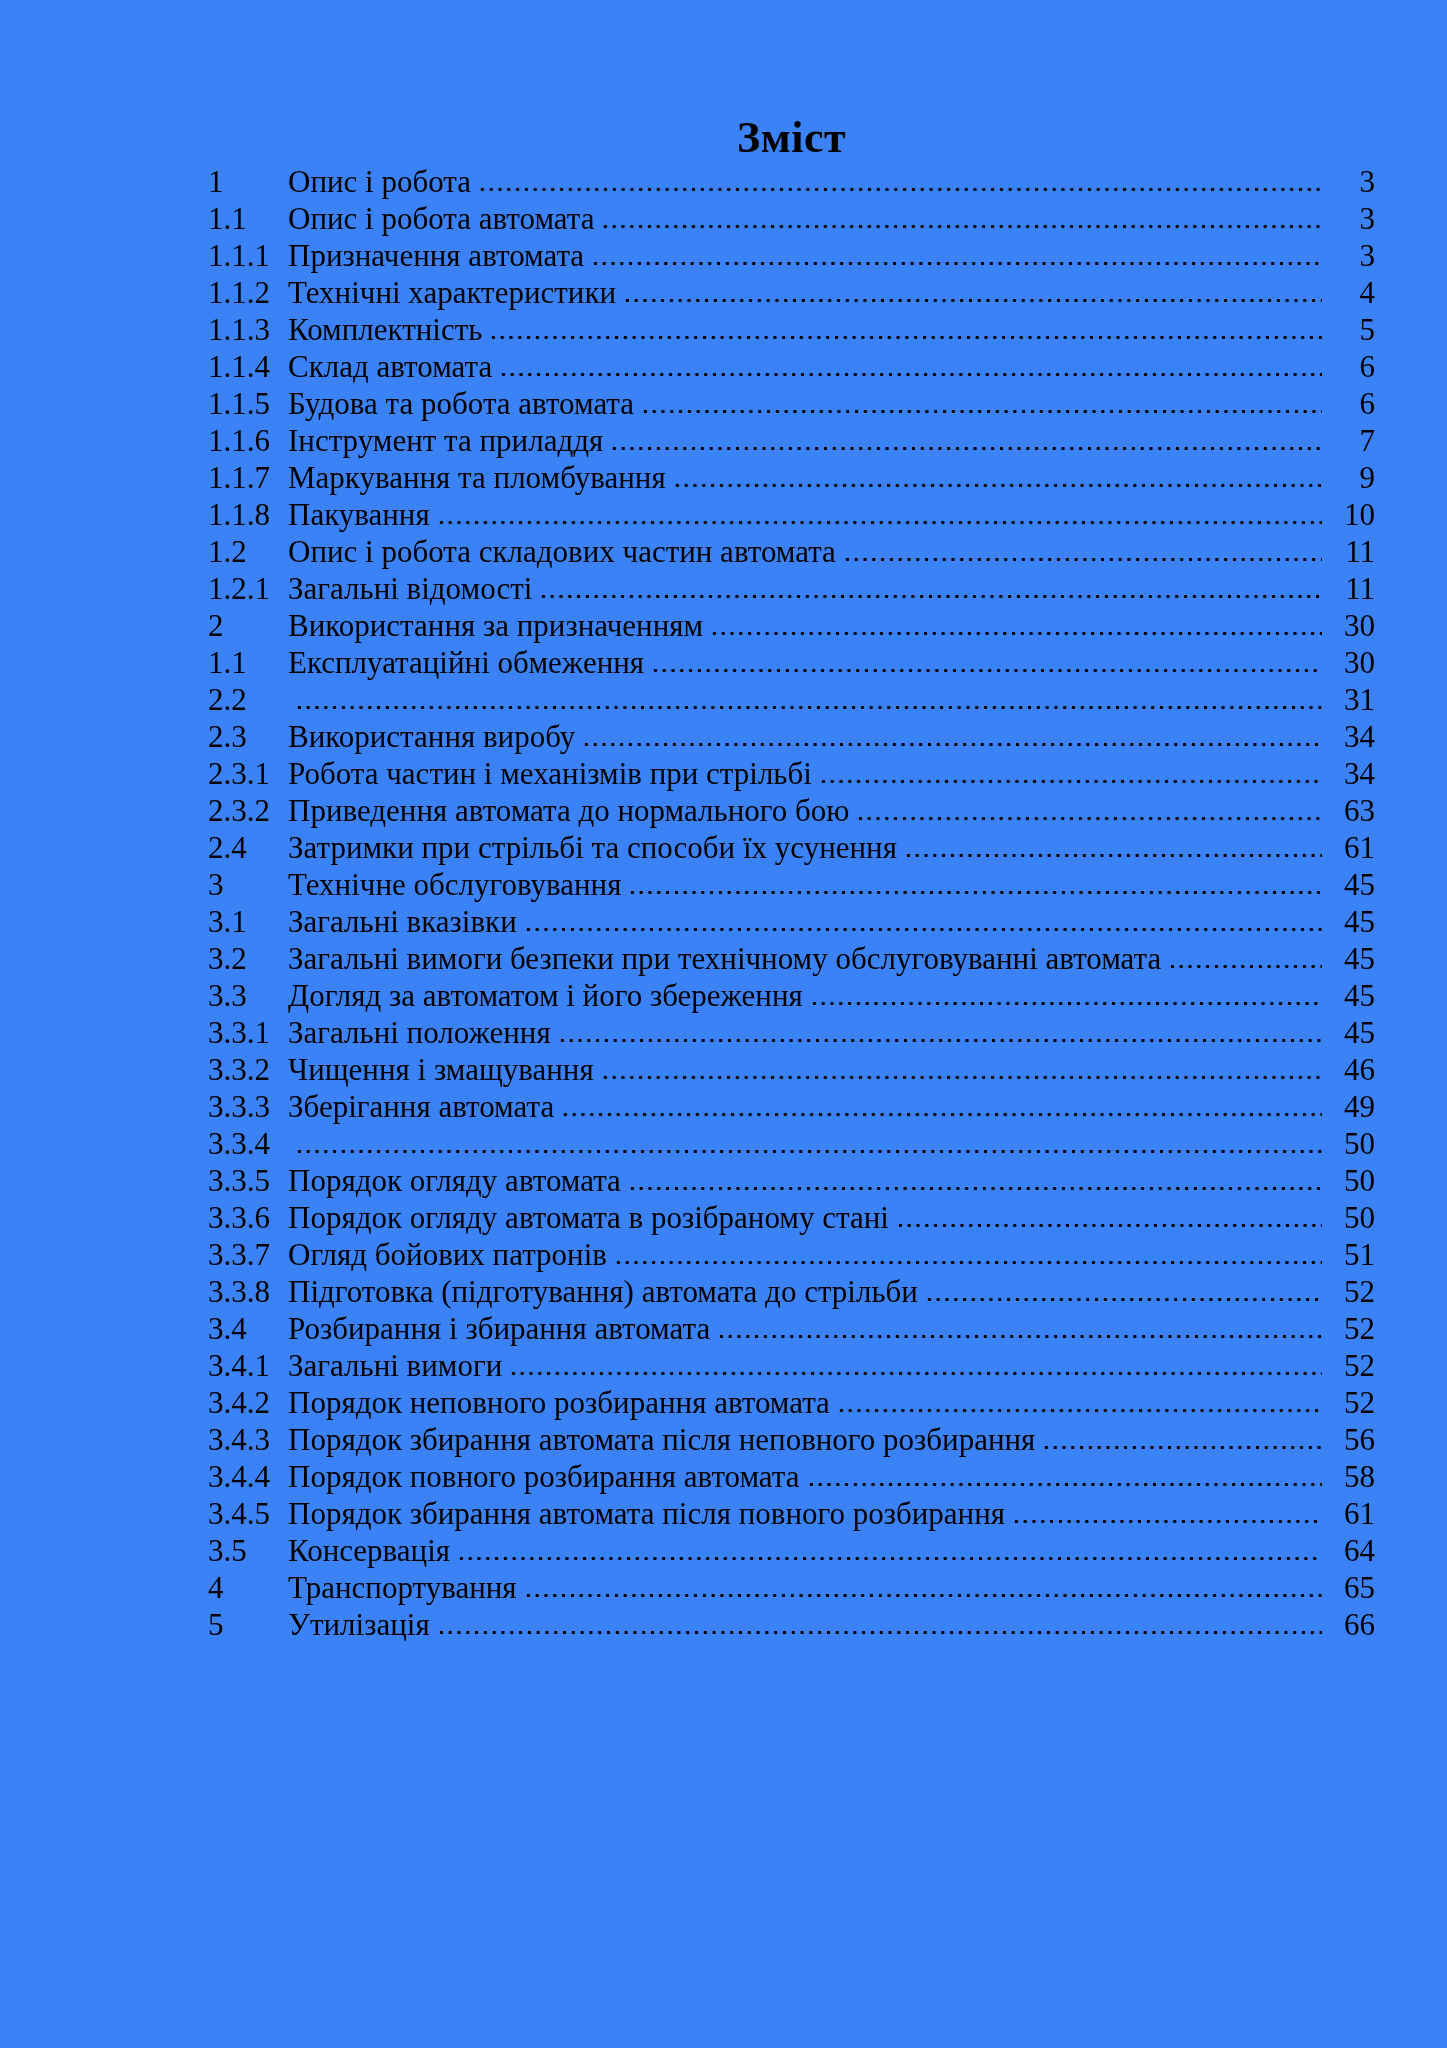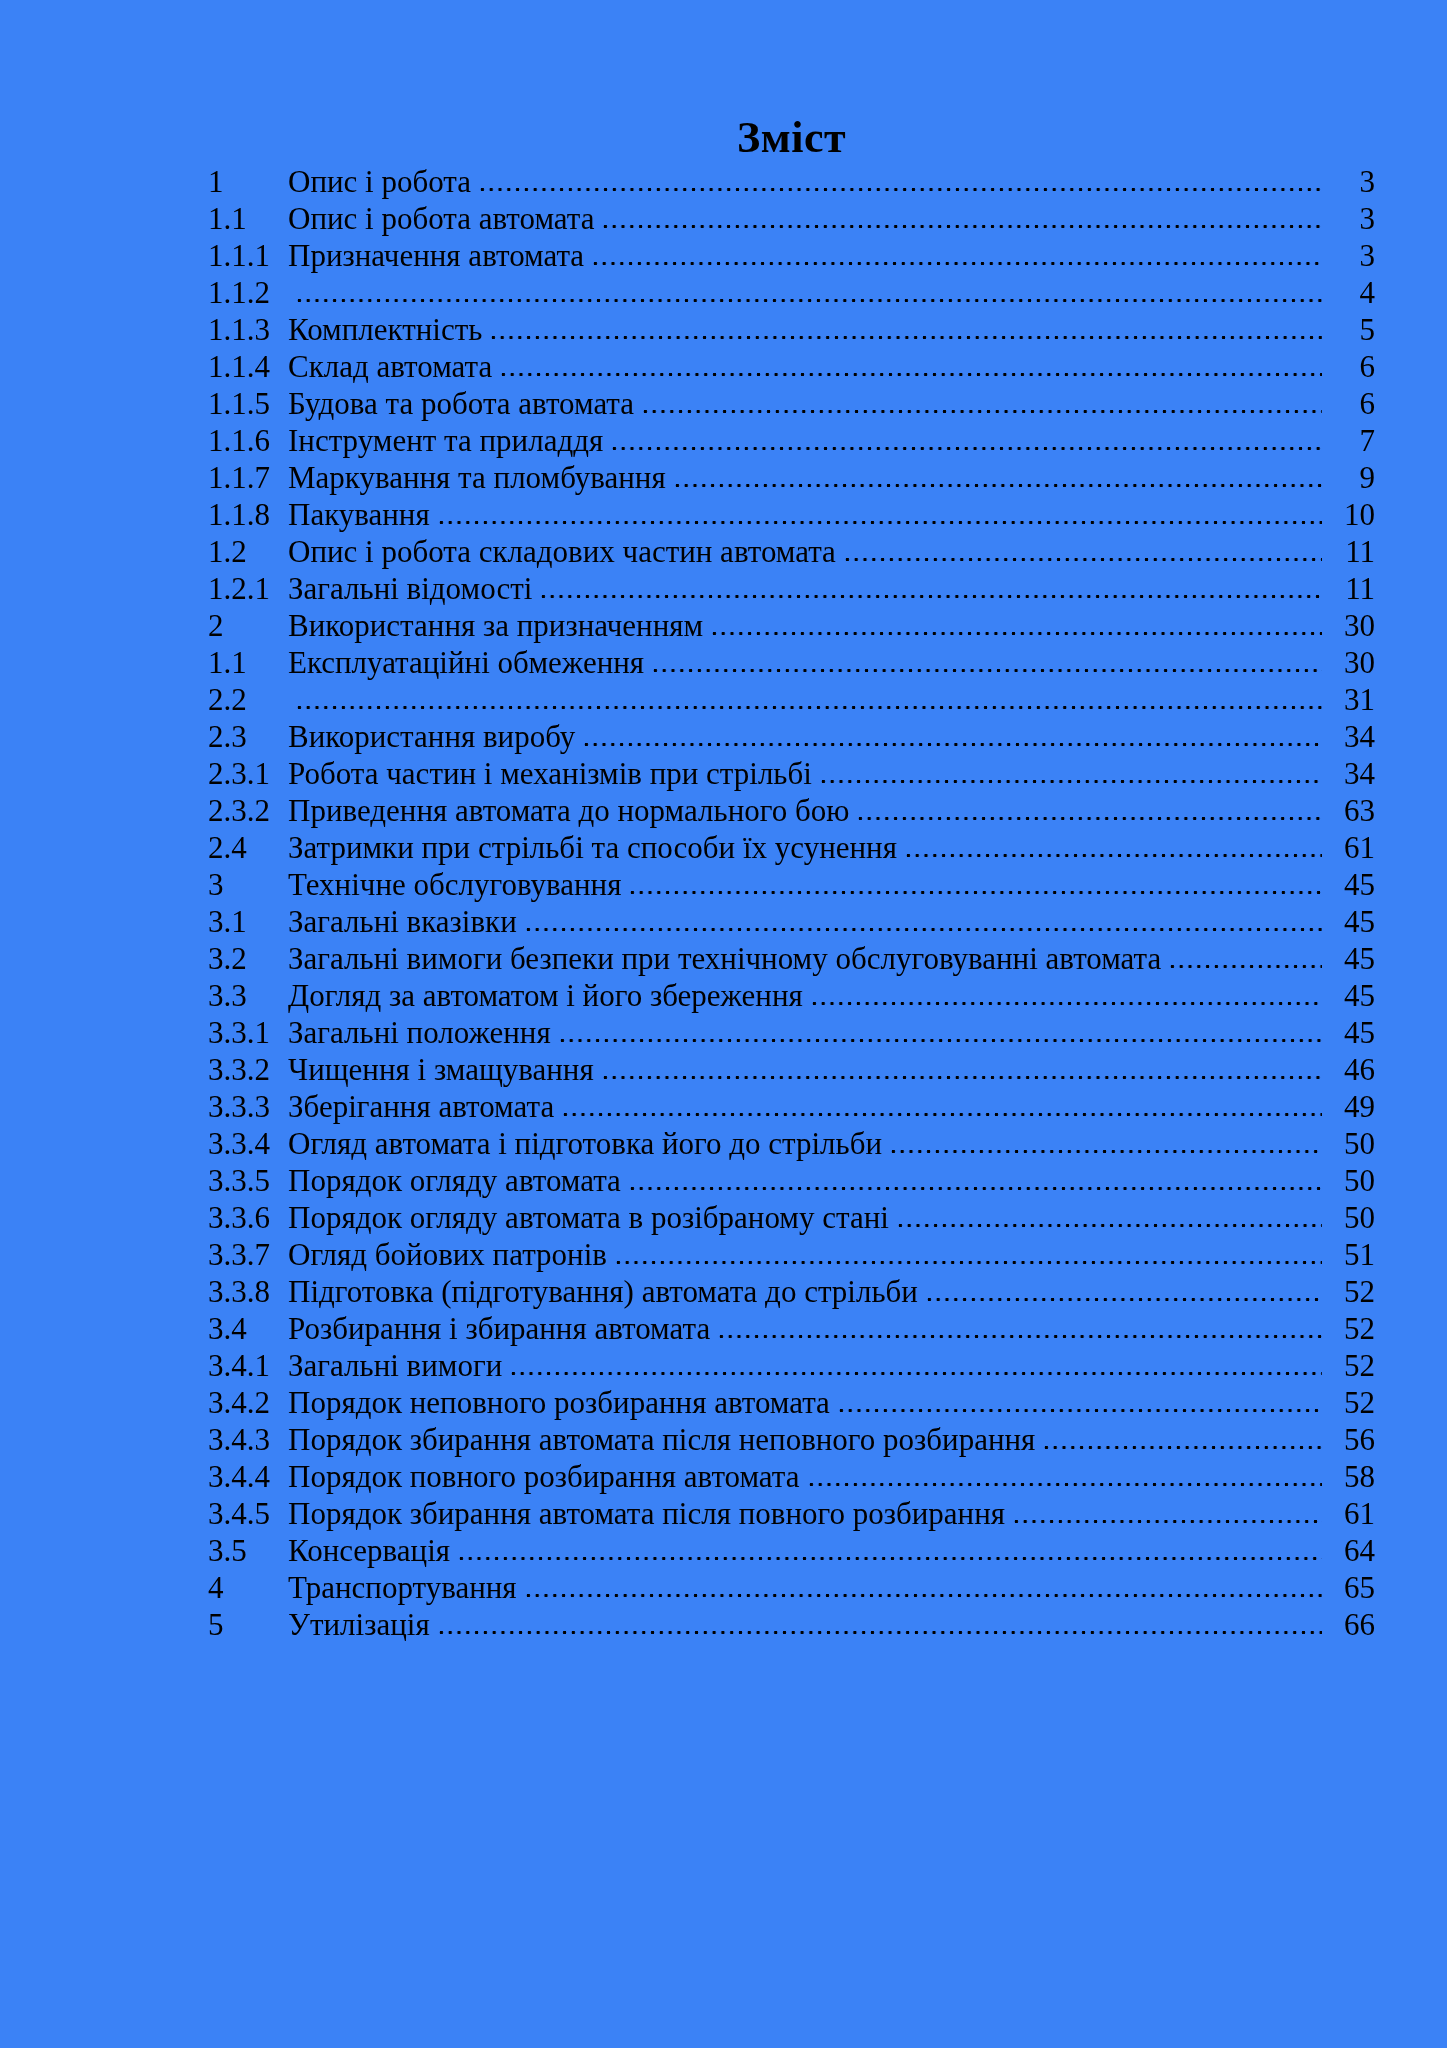--- a/index.html
+++ b/index.html
@@ -86,20 +86,21 @@
 
   <div class="row">
     <span class="num">1.1.1</span>
     <span class="ttl">Призначення автомата</span>
     <span class="dots"></span>
     <span class="pg">3</span>
   </div>
 
   <div class="row">
     <span class="num">1.1.2</span>
+    <span class="ttl">Технічні характеристики</span>
     <span class="dots"></span>
     <span class="pg">4</span>
   </div>
 
   <div class="row">
     <span class="num">1.1.3</span>
     <span class="ttl">Комплектність</span>
     <span class="dots"></span>
     <span class="pg">5</span>
   </div>
@@ -245,21 +246,20 @@
 
   <div class="row">
     <span class="num">3.3.3</span>
     <span class="ttl">Зберігання автомата</span>
     <span class="dots"></span>
     <span class="pg">49</span>
   </div>
 
   <div class="row">
     <span class="num">3.3.4</span>
-    <span class="ttl">Огляд автомата і підготовка його до стрільби</span>
     <span class="dots"></span>
     <span class="pg">50</span>
   </div>
 
   <div class="row">
     <span class="num">3.3.5</span>
     <span class="ttl">Порядок огляду автомата</span>
     <span class="dots"></span>
     <span class="pg">50</span>
   </div>

